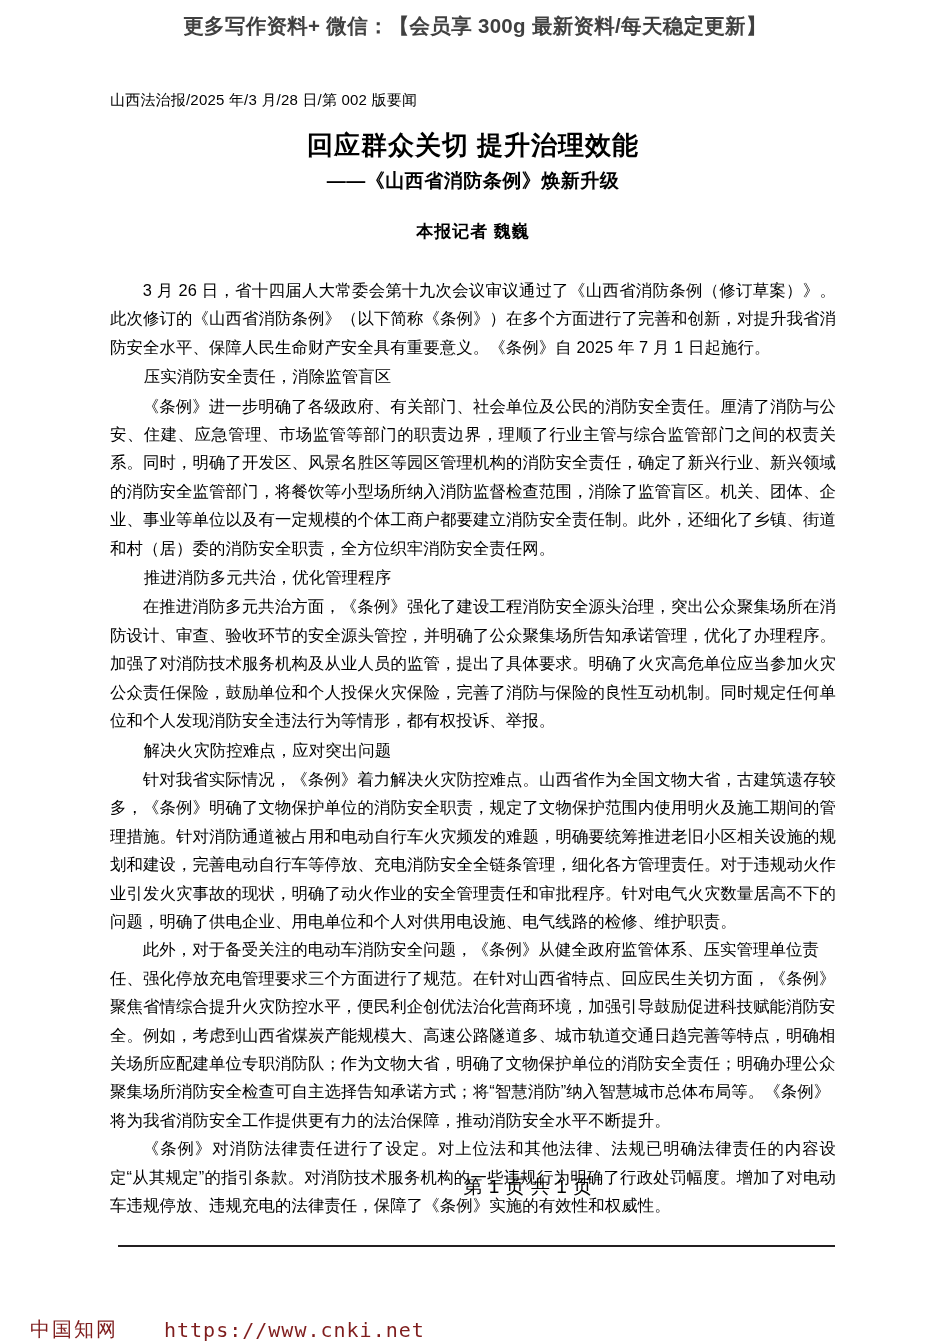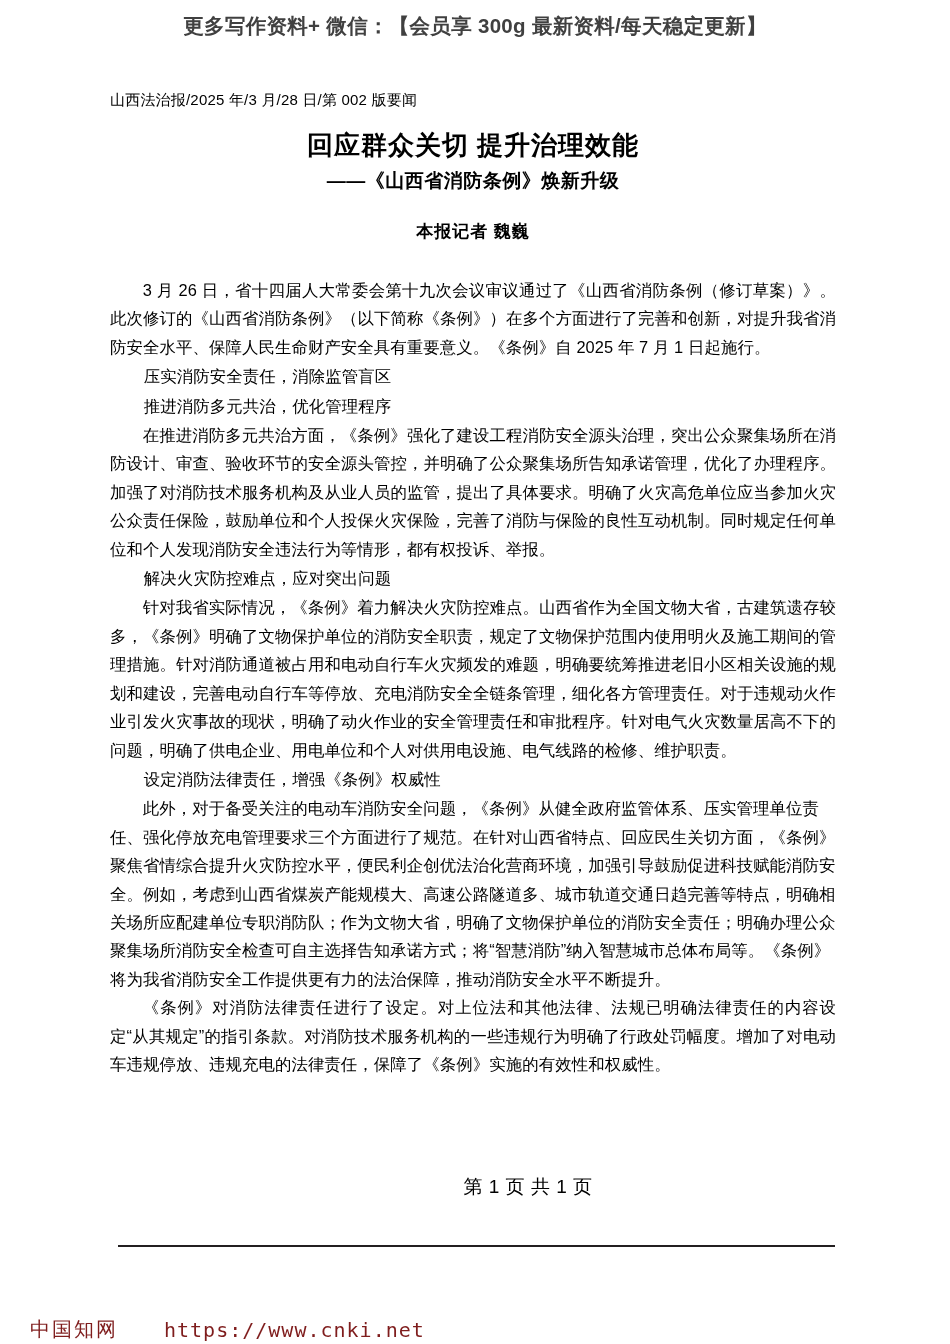--- a/index.html
+++ b/index.html
@@ -149,25 +149,25 @@
 
   <div class="headline">回应群众关切  提升治理效能</div>
 
   <div class="subheadline">——《山西省消防条例》焕新升级</div>
 
   <div class="byline">本报记者  魏巍</div>
 
   <div class="article">
       <p class="para gap-before">3 月 26 日，省十四届人大常委会第十九次会议审议通过了《山西省消防条例（修订草案）》。此次修订的《山西省消防条例》（以下简称《条例》）在多个方面进行了完善和创新，对提升我省消防安全水平、保障人民生命财产安全具有重要意义。《条例》自 2025 年 7 月 1 日起施行。</p>
       <p class="subhead">压实消防安全责任，消除监管盲区</p>
+      <p class="para">《条例》进一步明确了各级政府、有关部门、社会单位及公民的消防安全责任。厘清了消防与公安、住建、应急管理、市场监管等部门的职责边界，理顺了行业主管与综合监管部门之间的权责关系。同时，明确了开发区、风景名胜区等园区管理机构的消防安全责任，确定了新兴行业、新兴领域的消防安全监管部门，将餐饮等小型场所纳入消防监督检查范围，消除了监管盲区。机关、团体、企业、事业等单位以及有一定规模的个体工商户都要建立消防安全责任制。此外，还细化了乡镇、街道和村（居）委的消防安全职责，全方位织牢消防安全责任网。</p>
       <p class="subhead">推进消防多元共治，优化管理程序</p>
       <p class="para">在推进消防多元共治方面，《条例》强化了建设工程消防安全源头治理，突出公众聚集场所在消防设计、审查、验收环节的安全源头管控，并明确了公众聚集场所告知承诺管理，优化了办理程序。加强了对消防技术服务机构及从业人员的监管，提出了具体要求。明确了火灾高危单位应当参加火灾公众责任保险，鼓励单位和个人投保火灾保险，完善了消防与保险的良性互动机制。同时规定任何单位和个人发现消防安全违法行为等情形，都有权投诉、举报。</p>
       <p class="subhead">解决火灾防控难点，应对突出问题</p>
       <p class="para">针对我省实际情况，《条例》着力解决火灾防控难点。山西省作为全国文物大省，古建筑遗存较多，《条例》明确了文物保护单位的消防安全职责，规定了文物保护范围内使用明火及施工期间的管理措施。针对消防通道被占用和电动自行车火灾频发的难题，明确要统筹推进老旧小区相关设施的规划和建设，完善电动自行车等停放、充电消防安全全链条管理，细化各方管理责任。对于违规动火作业引发火灾事故的现状，明确了动火作业的安全管理责任和审批程序。针对电气火灾数量居高不下的问题，明确了供电企业、用电单位和个人对供用电设施、电气线路的检修、维护职责。</p>
-      <p class="subhead">设定消防法律责任，增强《条例》权威性</p>
       <p class="para ragged">此外，对于备受关注的电动车消防安全问题，《条例》从健全政府监管体系、压实管理单位责任、强化停放充电管理要求三个方面进行了规范。在针对山西省特点、回应民生关切方面，《条例》聚焦省情综合提升火灾防控水平，便民利企创优法治化营商环境，加强引导鼓励促进科技赋能消防安全。例如，考虑到山西省煤炭产能规模大、高速公路隧道多、城市轨道交通日趋完善等特点，明确相关场所应配建单位专职消防队；作为文物大省，明确了文物保护单位的消防安全责任；明确办理公众聚集场所消防安全检查可自主选择告知承诺方式；将“智慧消防”纳入智慧城市总体布局等。《条例》将为我省消防安全工作提供更有力的法治保障，推动消防安全水平不断提升。</p>
       <p class="para">《条例》对消防法律责任进行了设定。对上位法和其他法律、法规已明确法律责任的内容设定“从其规定”的指引条款。对消防技术服务机构的一些违规行为明确了行政处罚幅度。增加了对电动车违规停放、违规充电的法律责任，保障了《条例》实施的有效性和权威性。</p>
     </div>
 
   <div class="page-footer">第 1 页 共 1 页</div>
 </div>
 
 <div class="bottom-rule"></div>
 
 <div class="watermark" style="color: #7f1d1d; margin-top: 28px;">

